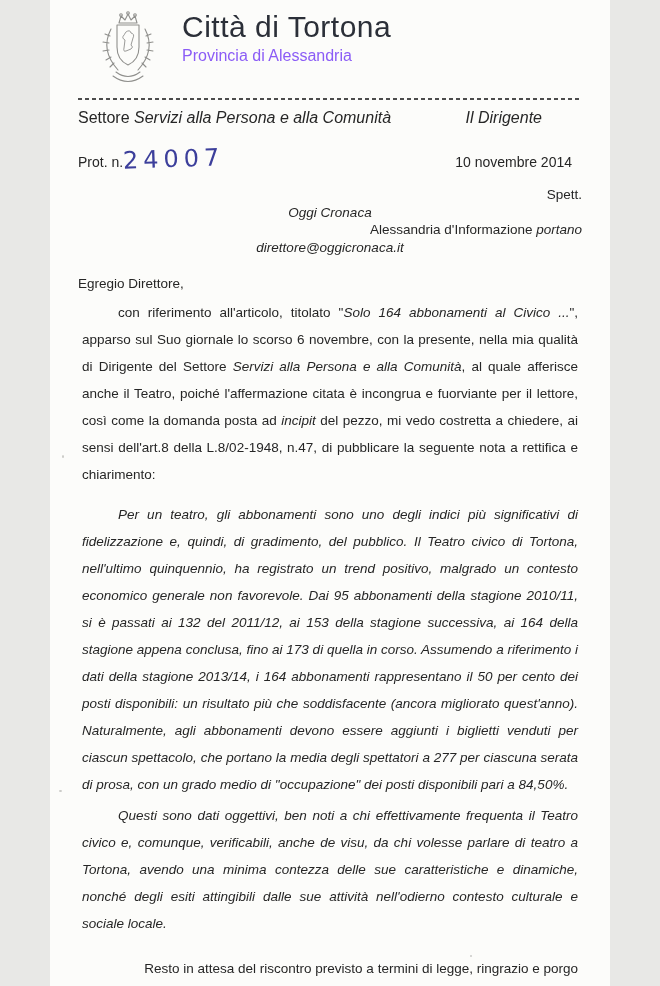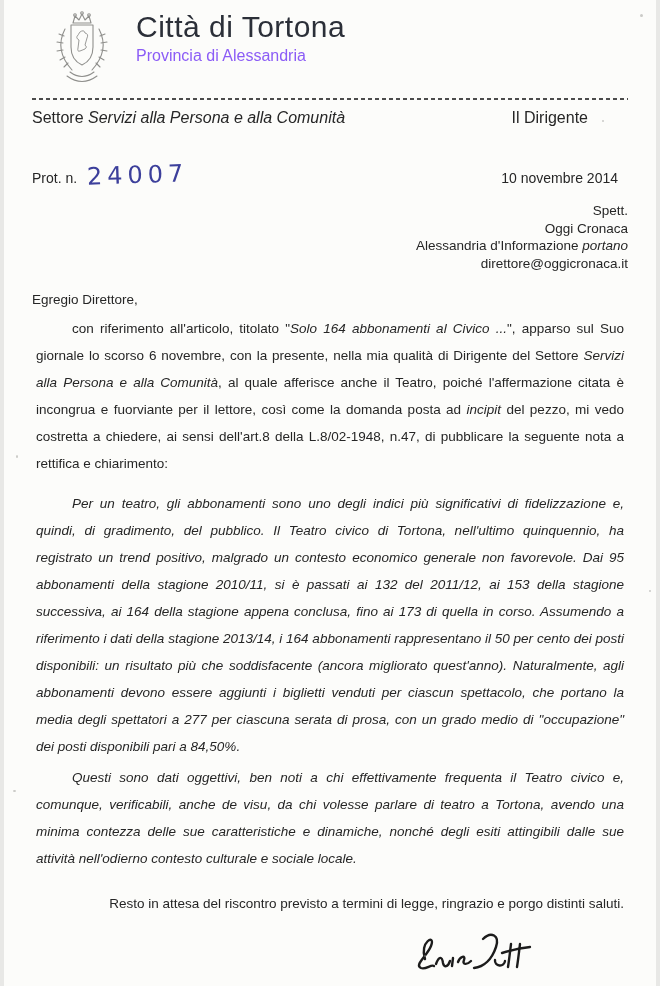--- a/index.html
+++ b/index.html
@@ -1,52 +1,52 @@
 <!DOCTYPE html>
 <html><head>
 <meta charset="utf-8">
 <style>
   html,body{margin:0;padding:0;background:#e8e8e6;}
   .page{
     position:relative;
-    width:652px;height:986px;
+    width:560px;height:986px;
     margin:0 auto;
     background:#fcfcfa;
     box-sizing:border-box;
     padding:8px 28px 0 28px;
     font-family:"Liberation Sans", sans-serif;
     color:#262626;
     overflow:hidden;
   }
   
   .letterhead{display:flex;align-items:flex-start;gap:22px;margin-left:18px;height:84px;}
   .crest{flex:0 0 auto;margin-top:2px;}
   .head-text{padding-top:2px;}
   .city-name{font-size:30px;letter-spacing:.5px;color:#2b2f38;line-height:34px;}
   .province{font-size:16px;color:#8b5cf6;margin-top:3px;}
   .dashed-sep{
     height:2px;margin-top:6px;
     background:repeating-linear-gradient(90deg,#4c4c4c 0 4px,transparent 4px 7px);
   }
   
   .sector-row{display:flex;justify-content:space-between;align-items:baseline;margin-top:9px;font-size:16px;}
-  .sector-row .role{margin-right:40px;}
+  .sector-row .role{font-style:italic;margin-right:40px;}
   
   .prot-row{display:flex;justify-content:space-between;align-items:baseline;margin-top:22px;font-size:14px;}
-  .prot-left{display:flex;align-items:baseline;gap:10px;margin-top:16px;}
+  .prot-left{display:flex;align-items:baseline;}
   .handwritten-number{
     font-family:"DejaVu Sans", sans-serif;
     font-size:24px;letter-spacing:5px;color:#3c3f9b;
     transform:rotate(-2deg);display:inline-block;line-height:20px;
   }
   .date{margin-right:10px;text-align:center;}
   .subject{margin-top:20px;font-size:14px;}
   
   .recipient{margin-top:16px;text-align:right;font-size:13.5px;line-height:17.5px;}
-  .recipient .it{}
+  .recipient .it{font-style:italic;text-align:center;}
   
   .greeting{margin-top:20px;font-size:13.5px;}
   p.body-par{
     margin:4px;font-size:13.5px;line-height:27px;
     text-align:justify;text-indent:36px;
   }
   p.first{margin-top:8px;}
   p.note{font-style:italic;margin-top:13px;}
   p.note2{font-style:italic;margin-top:0;}
   p.closing{margin-top:18px;text-align:right;}

